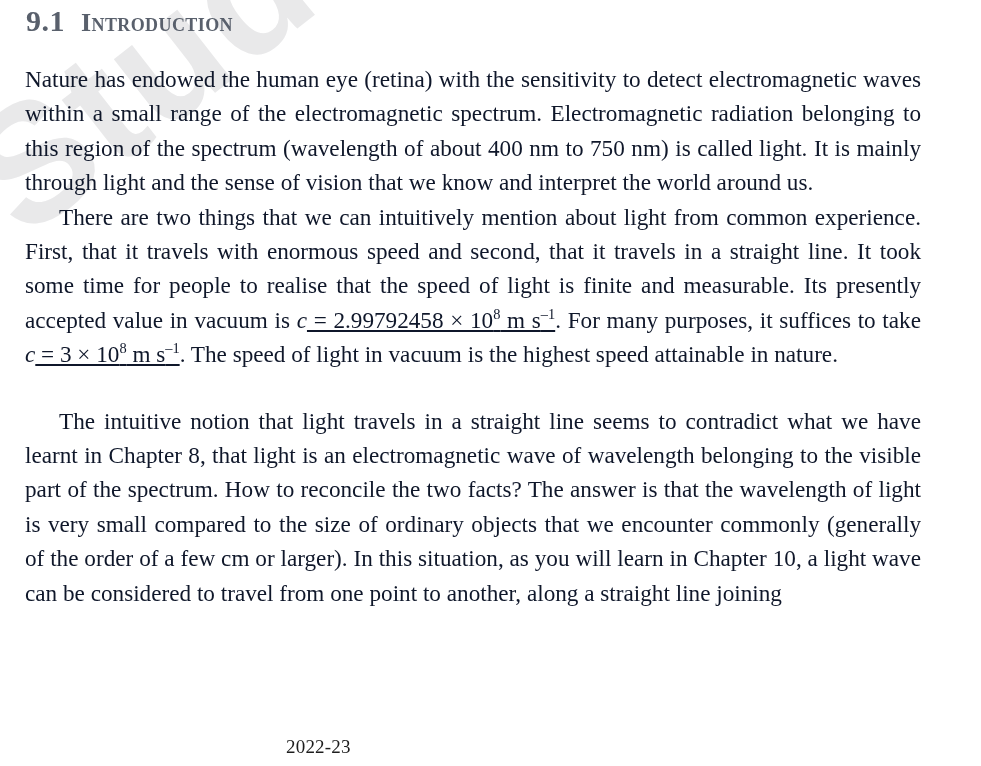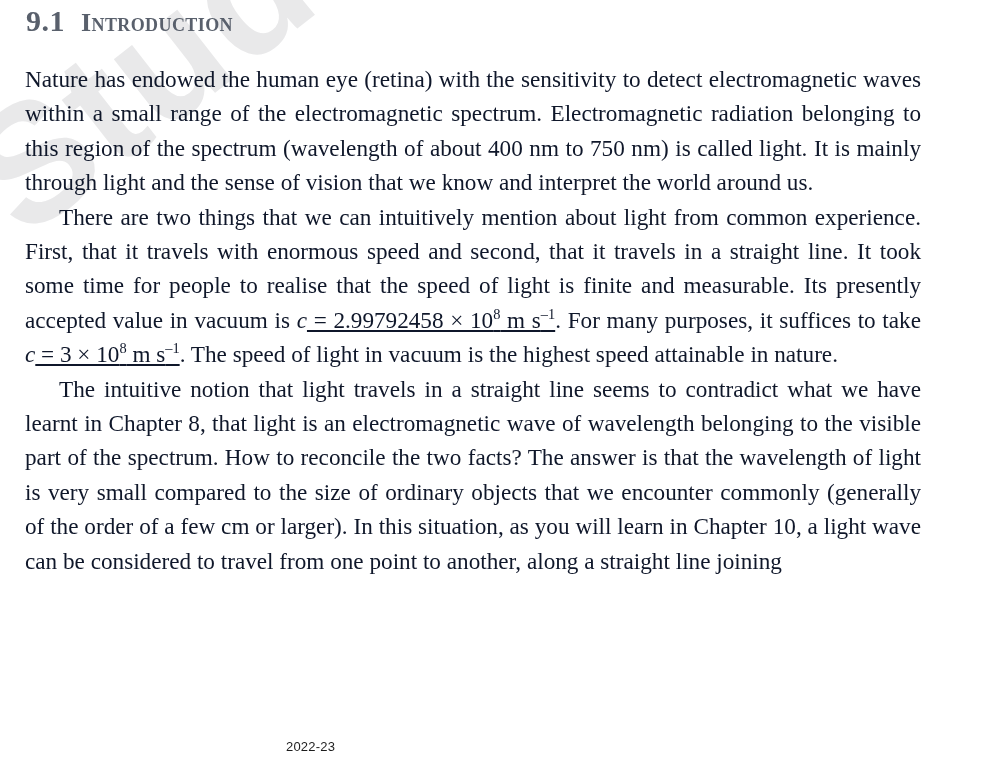--- a/index.html
+++ b/index.html
@@ -95,38 +95,39 @@
   }
   #body-text p {
     margin: 0 0 0 0;
     text-align: justify;
   }
   #body-text p.indented {
     text-indent: 34px;
   }
   #body-text p:last-child {
     text-align: justify;
+    margin-top: 32px;
   }
   .ital {
     font-style: italic;
   }
   sup {
     font-size: 0.62em;
     vertical-align: super;
     line-height: 0;
   }
   .nowrap { white-space: nowrap; text-decoration: underline; }
 
   .page-footer {
     position: absolute;
     left: 286px;
     top: 737px;
     color: #1d1d1d;
-    font-family: Liberation Sans, sans-serif;
-    font-size: 13px;
+    font-family: Liberation Serif, serif;
+    font-size: 19px;
     line-height: 20px;
     letter-spacing: 0.2px;
   }
 </style>
 </head>
 <body>
 
 <div id="page">
 
   <div id="watermark">

